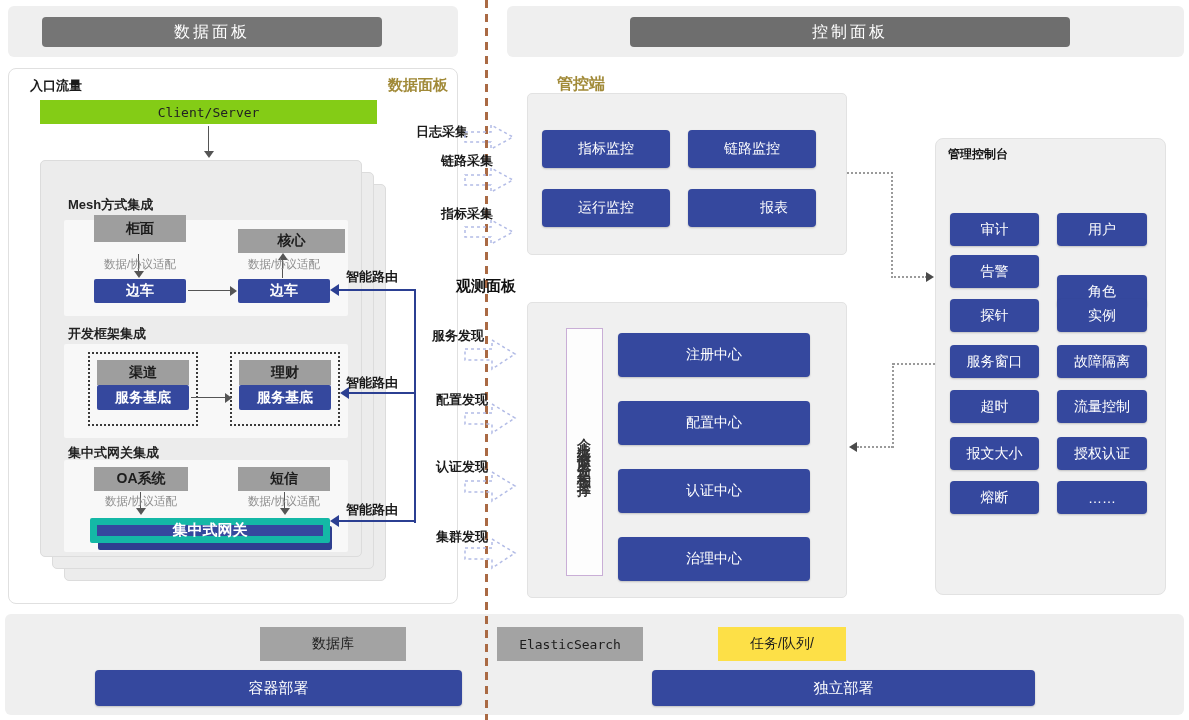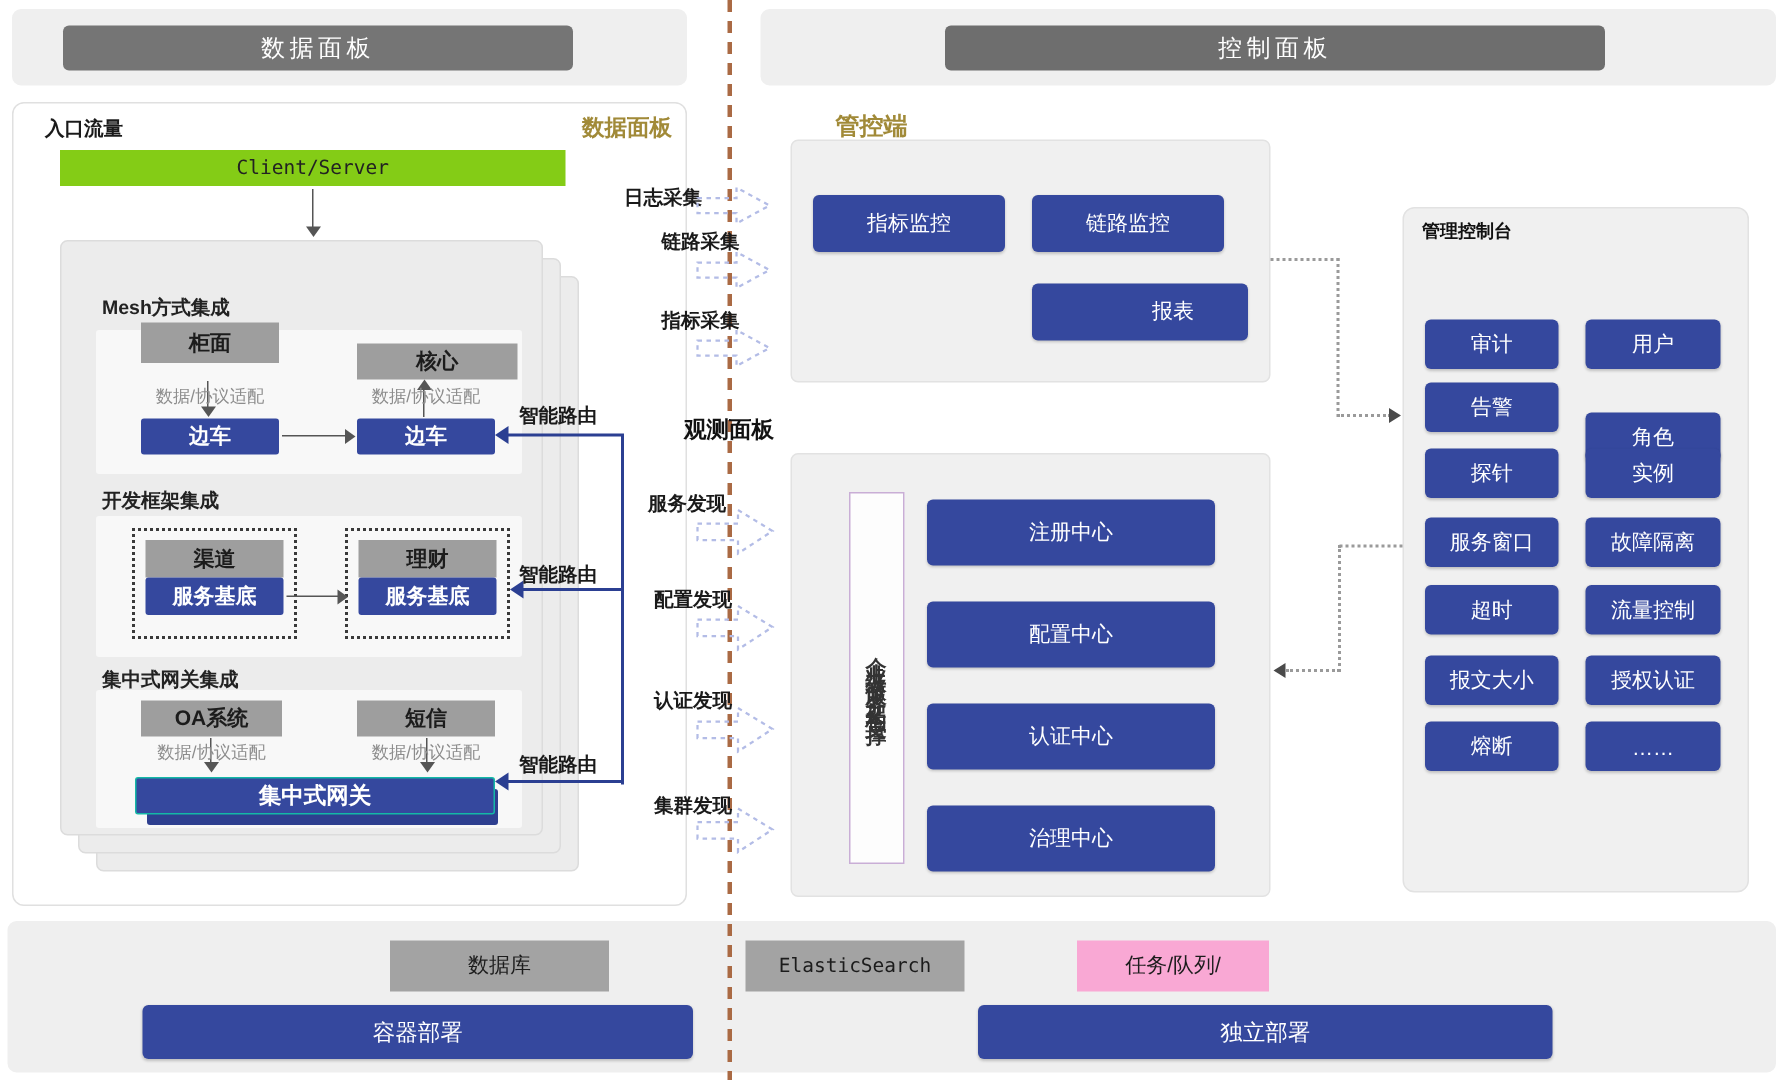--- a/index.html
+++ b/index.html
@@ -135,21 +135,21 @@
   <div class="abs gnode" style="left:238px;top:467px;width:92px;height:24px;">
     <span>短信</span>
   </div>
   <div class="abs vline-k" style="left:140px;top:492px;height:18px;"></div>
   <div class="abs tri tri-d" style="left:136px;top:508px;"></div>
   <div class="abs vline-k" style="left:284px;top:492px;height:18px;"></div>
   <div class="abs tri tri-d" style="left:280px;top:508px;"></div>
   <div class="abs adapter" style="left:94px;top:494px;width:94px;">数据/协议适配</div>
   <div class="abs adapter" style="left:238px;top:494px;width:92px;">数据/协议适配</div>
   <div class="abs bnode" style="left:98px;top:526px;width:234px;height:24px;background:#2e3f8f;"></div>
-  <div class="abs bnode" style="left:90px;top:518px;width:240px;height:25px;font-size:15px;border:1px solid #14b8a6;">
+  <div class="abs bnode" style="left:90px;top:518px;width:240px;height:25px;font-size:15px;border:7px solid #14b8a6;">
     <span>集中式网关</span>
   </div>
 
   <div class="abs vline-b" style="left:414px;top:290px;height:233px;"></div>
   <div class="abs hline-b" style="left:338px;top:289px;width:78px;"></div>
   <div class="abs tri tri-l-blue" style="left:330px;top:284px;"></div>
   <div class="abs hline-b" style="left:348px;top:392px;width:68px;"></div>
   <div class="abs tri tri-l-blue" style="left:340px;top:387px;"></div>
   <div class="abs hline-b" style="left:338px;top:520px;width:78px;"></div>
   <div class="abs tri tri-l-blue" style="left:330px;top:515px;"></div>
@@ -190,21 +190,24 @@
     </svg>
 
   <div class="abs gold" style="left:557px;top:74px;font-size:16px;">管控端</div>
   <div class="abs panel" style="left:527px;top:93px;width:320px;height:162px;"></div>
   <div class="abs btn" style="left:542px;top:130px;width:128px;height:38px;">
     <span>指标监控</span>
   </div>
   <div class="abs btn" style="left:688px;top:130px;width:128px;height:38px;">
     <span>链路监控</span>
   </div>
-  <div class="abs btn" style="left:688px;top:189px;width:144px;height:38px;padding-left:44px;">
+  <div class="abs btn" style="left:542px;top:189px;width:128px;height:38px;">
+    <span>运行监控</span>
+  </div>
+  <div class="abs btn" style="left:688px;top:189px;width:128px;height:38px;padding-left:44px;">
     <span>报表</span>
   </div>
 
   <div class="abs panel" style="left:527px;top:302px;width:320px;height:296px;"></div>
   <div class="abs vbox" style="left:566px;top:328px;width:37px;height:248px;">
     <span class="vtext">企业级微服务架构支撑</span>
   </div>
   <div class="abs btn" style="left:618px;top:333px;width:192px;height:44px;">
     <span>注册中心</span>
   </div>
@@ -271,21 +274,21 @@
   <div class="abs dot-v" style="left:892px;top:363px;height:85px;"></div>
   <div class="abs dot-h" style="left:857px;top:446px;width:36px;"></div>
   <div class="abs tri tri-l-g" style="left:849px;top:442px;"></div>
 
   <div class="abs gnode" style="left:260px;top:627px;width:146px;height:34px;background:#a3a3a3;font-weight:normal;">
     <span>数据库</span>
   </div>
   <div class="abs gnode mono" style="left:497px;top:627px;width:146px;height:34px;background:#a3a3a3;">
     <span>ElasticSearch</span>
   </div>
-  <div class="abs gnode" style="left:718px;top:627px;width:128px;height:34px;background:#f9a8d4;font-weight:normal;">
+  <div class="abs gnode" style="left:718px;top:627px;width:128px;height:34px;background:#fde047;font-weight:normal;">
     <span>任务/队列/</span>
   </div>
   <div class="abs btn" style="left:95px;top:670px;width:367px;height:36px;font-size:15px;">
     <span>容器部署</span>
   </div>
   <div class="abs btn" style="left:652px;top:670px;width:383px;height:36px;font-size:15px;">
     <span>独立部署</span>
   </div>
 
 </div>

